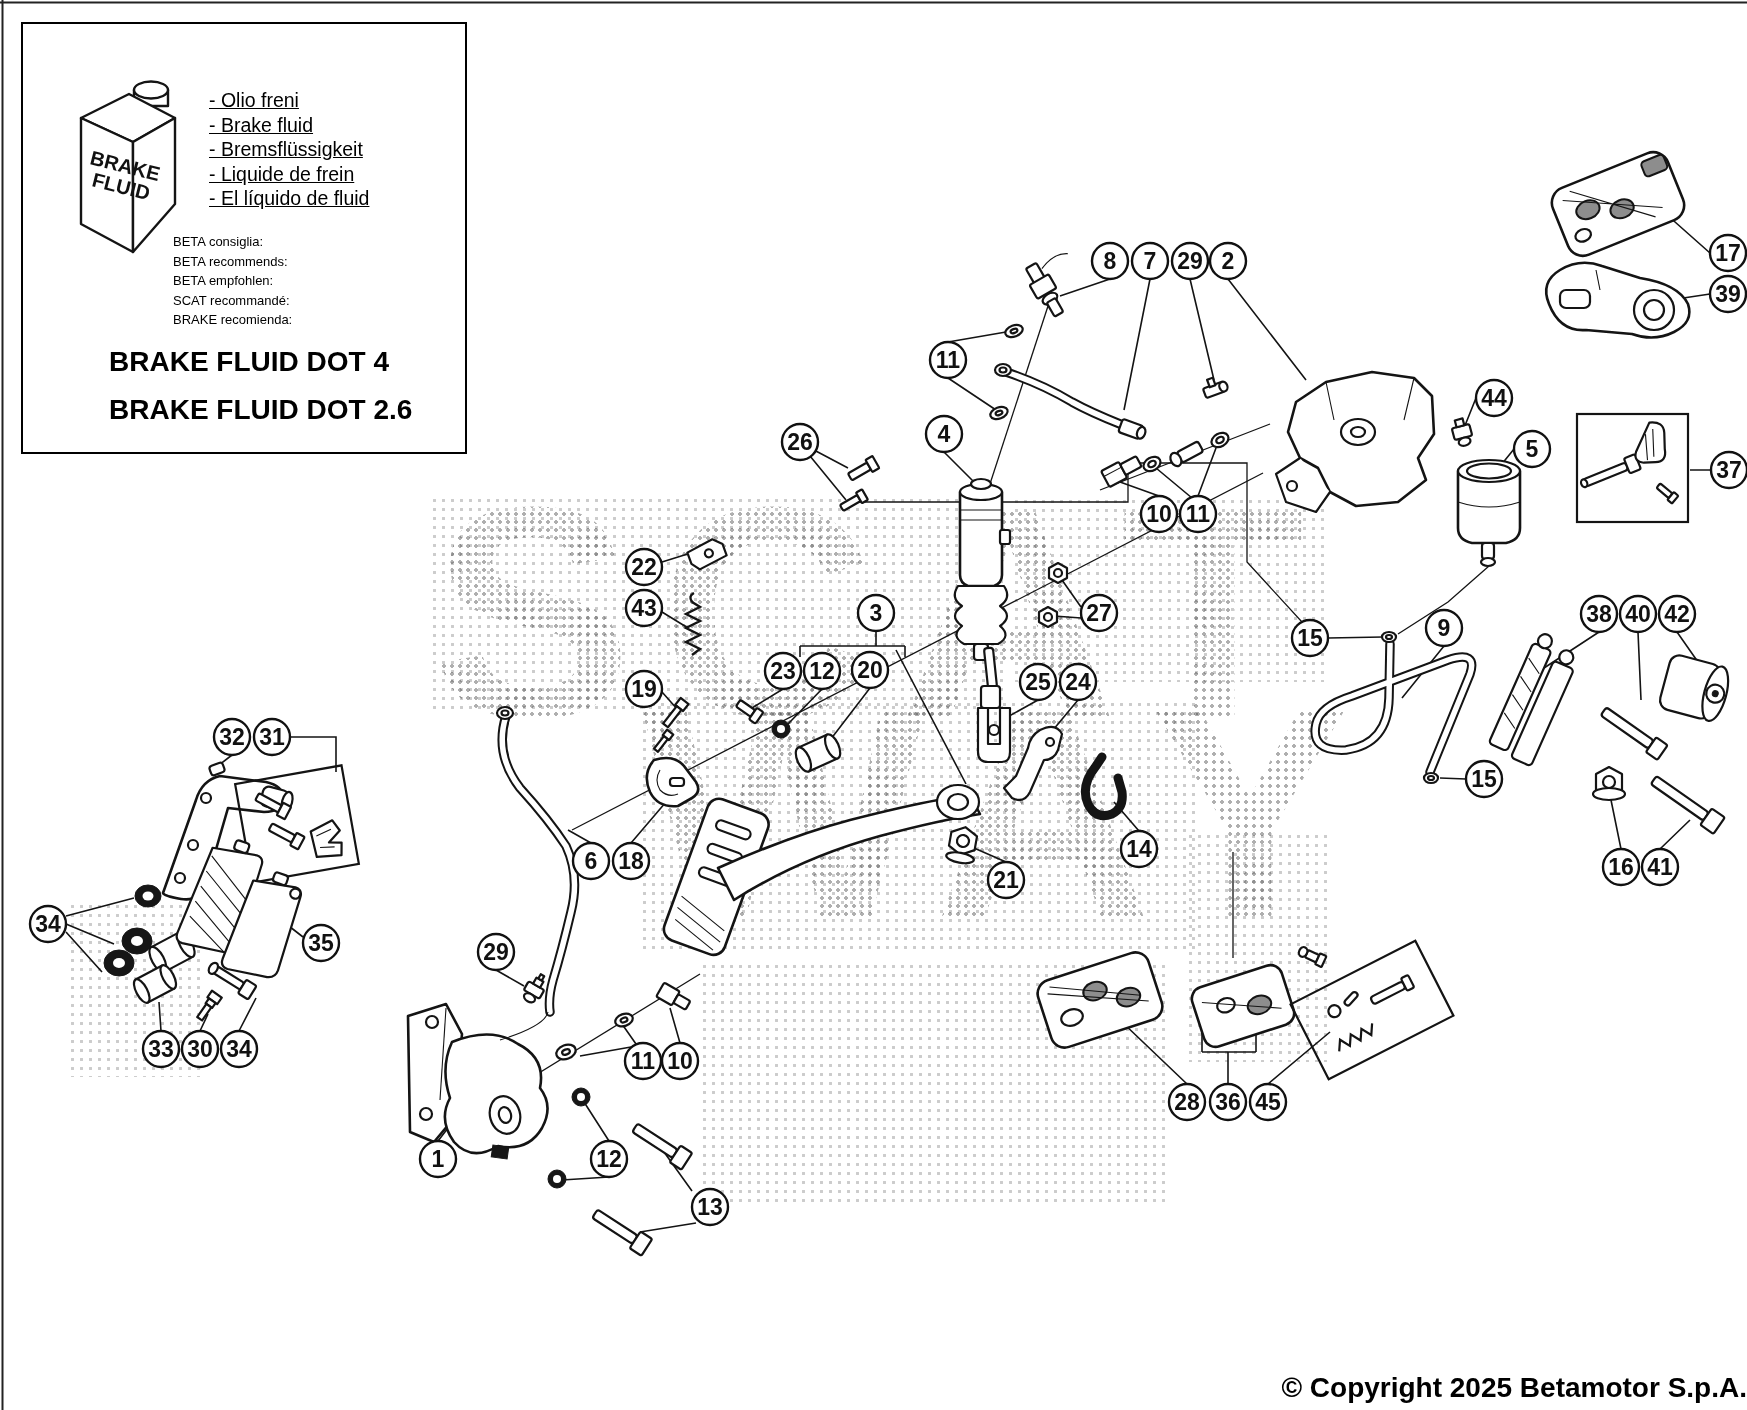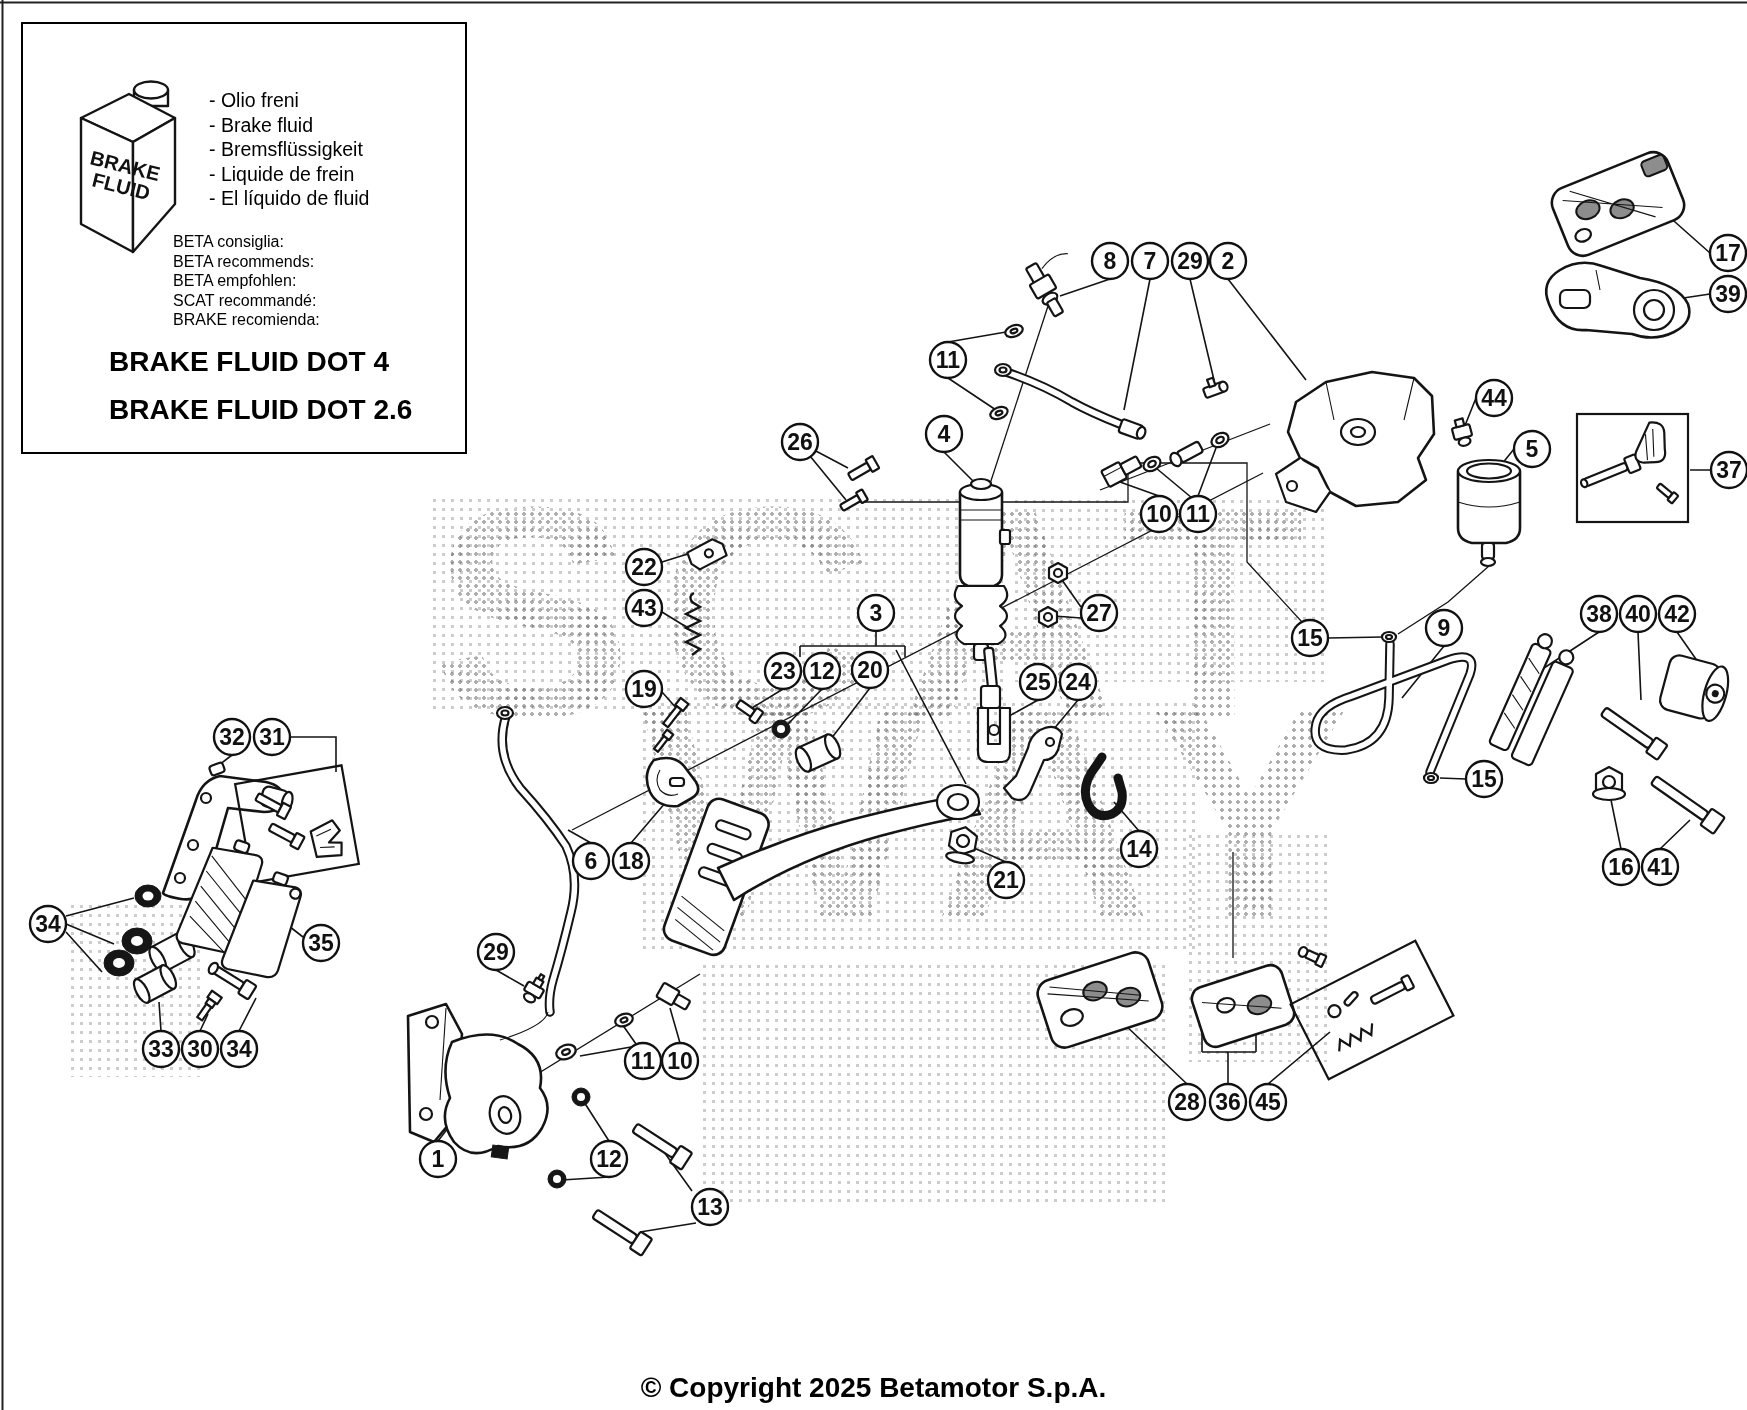--- a/index.html
+++ b/index.html
@@ -1,22 +1,22 @@
 <!DOCTYPE html>
 <html><head>
 <meta charset="utf-8">
 <style>
   html,body{margin:0;padding:0;background:#fff;}
   #stage{position:relative;width:1747px;height:1410px;background:#fff;overflow:hidden;
          font-family:"Liberation Sans",sans-serif;color:#000;}
   
   .info-box{position:absolute;left:21px;top:22px;width:442px;height:428px;border:2.5px solid #000;background:#fff;z-index:4;}
   .bottle-svg{position:absolute;left:18px;top:22px;}
-  .fluid-list{position:absolute;left:186px;top:64px;font-size:19.5px;line-height:24.5px;white-space:nowrap;}
-  .beta-list{position:absolute;left:150px;top:208px;font-size:16px;line-height:19.5px;white-space:nowrap;}
+  .fluid-list{position:absolute;left:186px;top:64px;font-size:19.5px;line-height:24.5px;white-space:nowrap;text-decoration:underline;}
+  .beta-list{position:absolute;left:150px;top:208px;font-size:13px;line-height:19.5px;white-space:nowrap;}
   .dot-spec{position:absolute;left:86px;font-size:28px;font-weight:bold;white-space:nowrap;}
   .dot4{top:322px}
   .dot51{top:370px}
   
   .wm{position:absolute;inset:0;z-index:1;}
   .wm-dots{position:absolute;background-image:radial-gradient(circle,rgba(75,75,75,.75) 1.4px,rgba(0,0,0,0) 1.8px);
            background-size:9px 9px;opacity:.38;}
   .d1{left:430px;top:496px;width:575px;height:215px;}
   .d2{left:640px;top:700px;width:560px;height:255px;}
   .d3{left:1012px;top:497px;width:318px;height:185px;}
@@ -25,21 +25,21 @@
   .d6{left:68px;top:902px;width:135px;height:175px;}
   .wm-text{position:absolute;font-weight:bold;font-size:300px;line-height:1;letter-spacing:26px;white-space:nowrap;
            color:transparent;-webkit-background-clip:text;background-clip:text;
            background-image:radial-gradient(circle,rgba(45,45,45,.9) 1.7px,rgba(0,0,0,0) 2.1px);
            background-size:8px 8px;opacity:.42;}
   .t1{left:432px;top:462px;}
   .t2{left:642px;top:662px;}
   
   #art{position:absolute;left:0;top:0;z-index:3;}
   
-  .copyright{position:absolute;left:0;right:0;top:1372px;text-align:center;
+  .copyright{position:absolute;left:0;right:0;top:1372px;text-align:right;
              font-size:28px;font-weight:bold;z-index:5;}
 </style>
 </head>
 <body>
 
 <div id="stage">
 
   <div class="wm">
     <div class="wm-dots d1"></div>
     <div class="wm-dots d2"></div>

